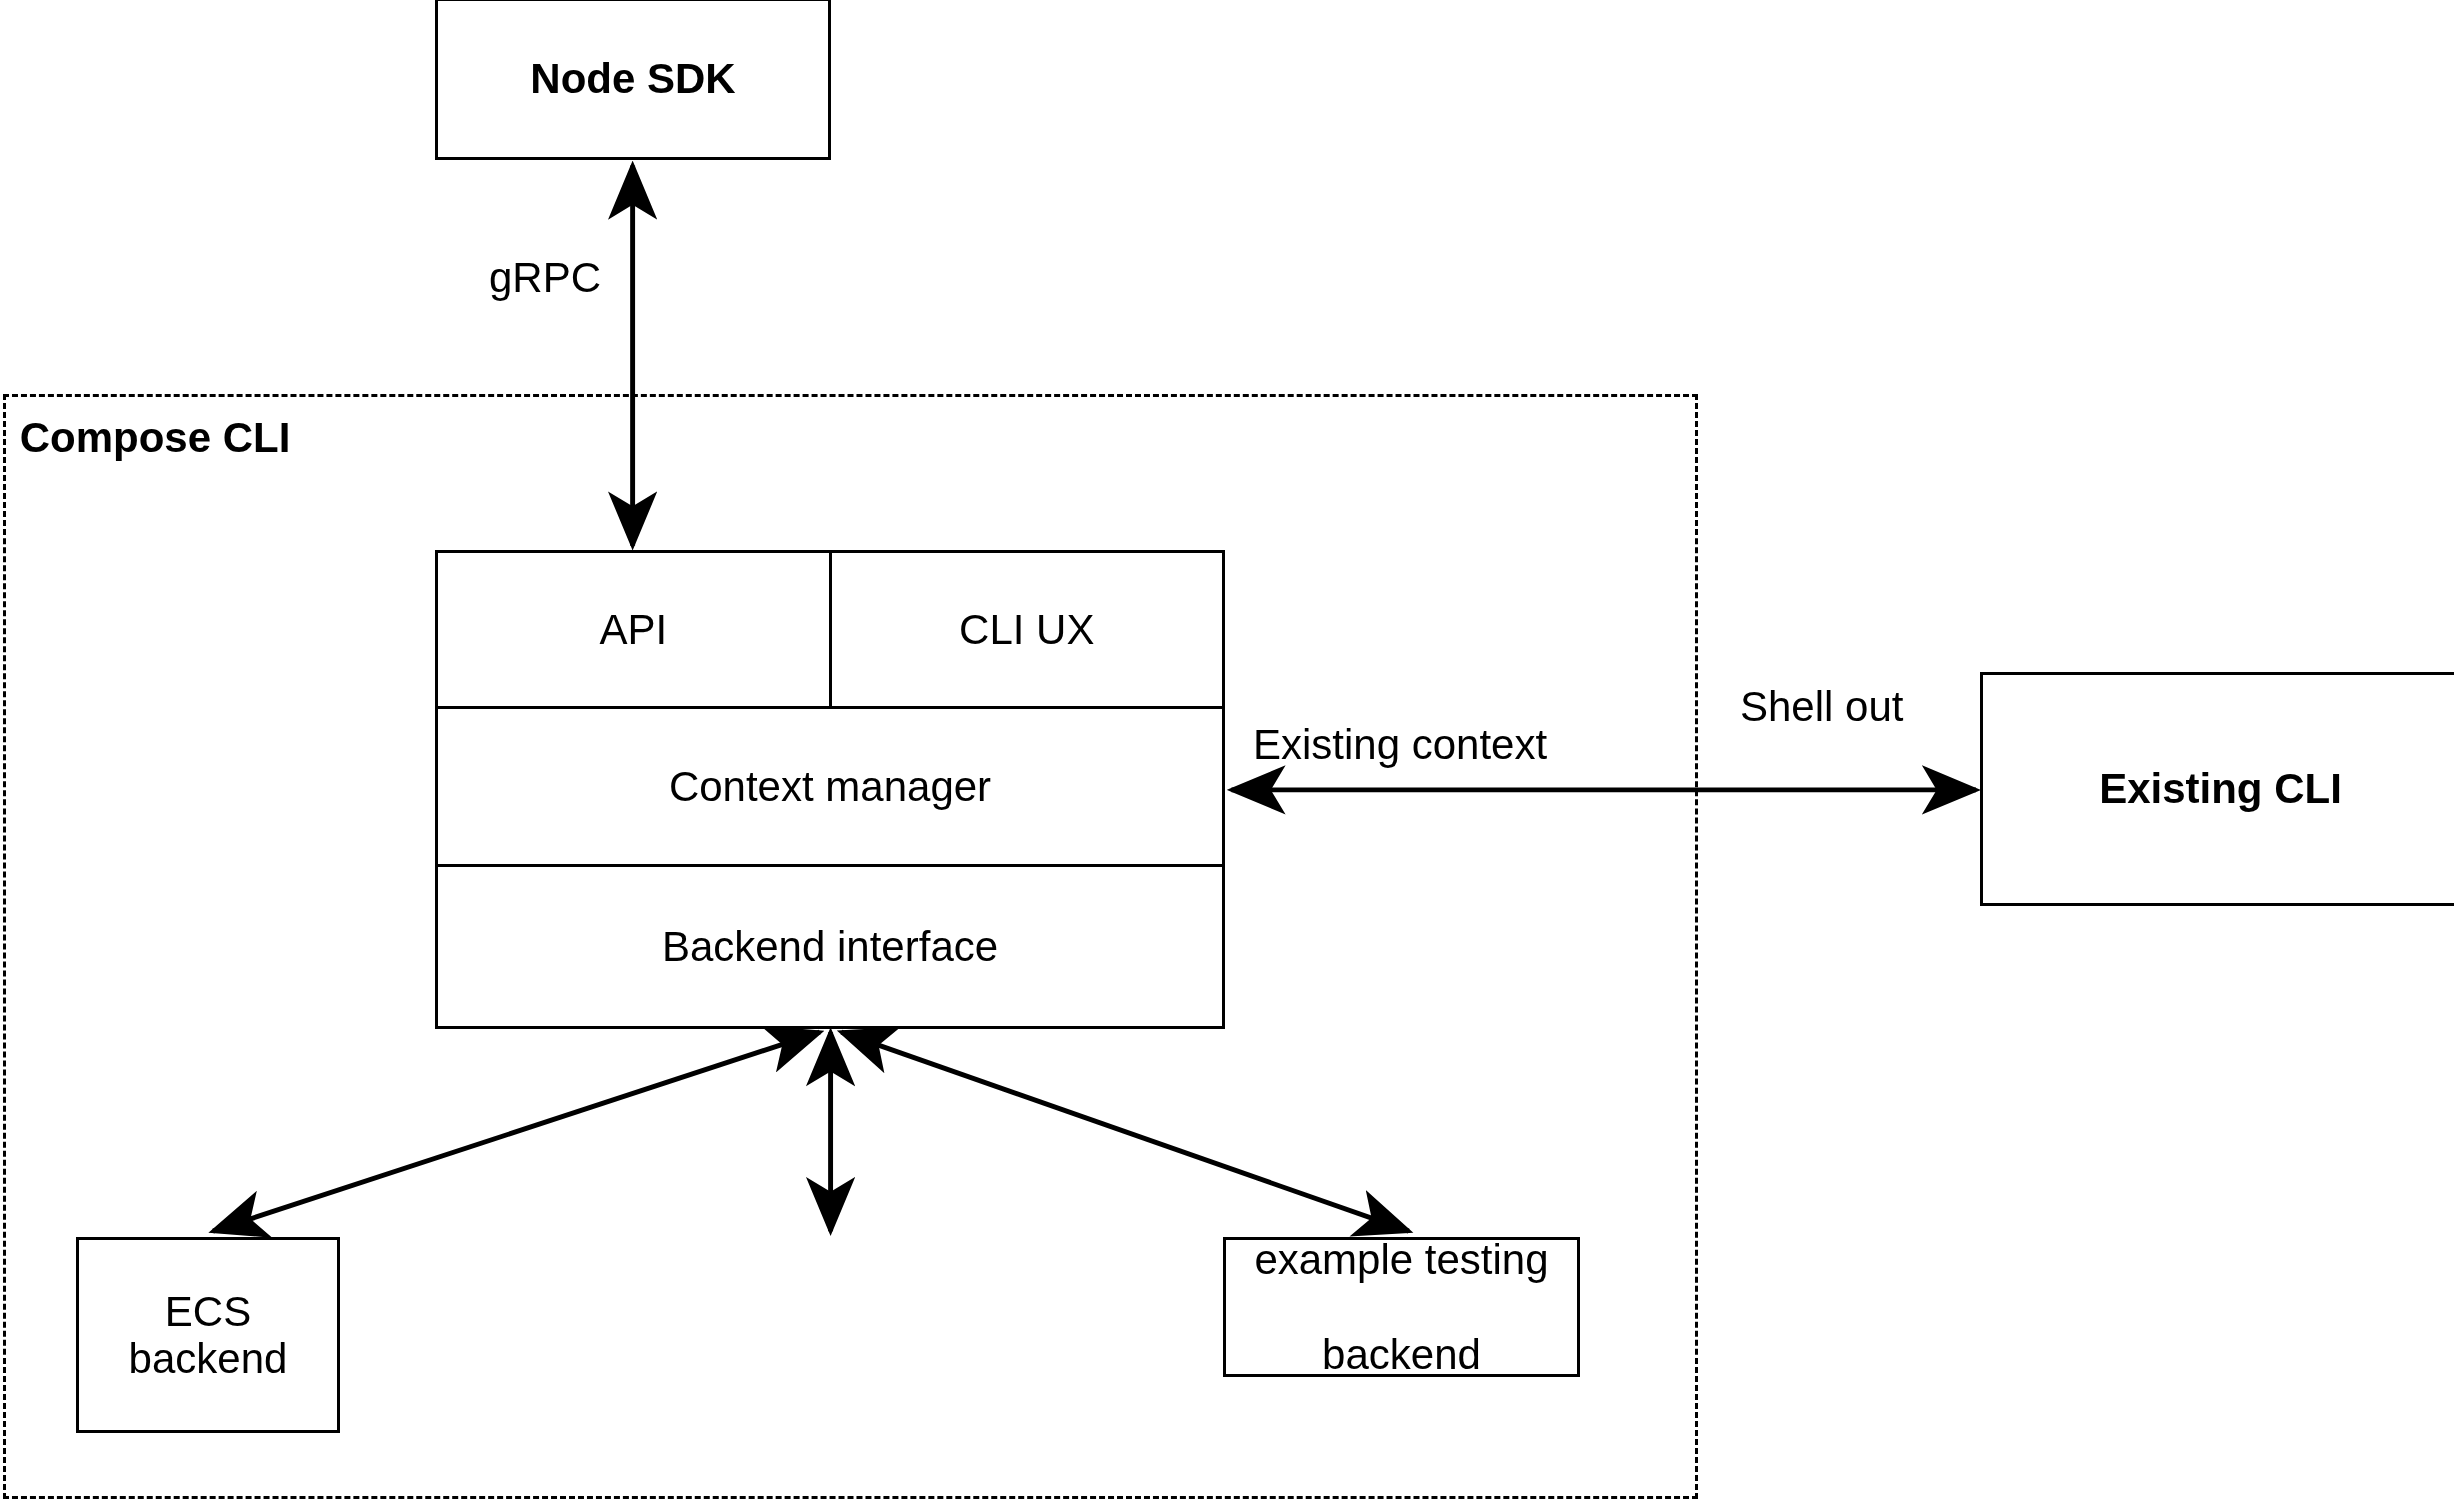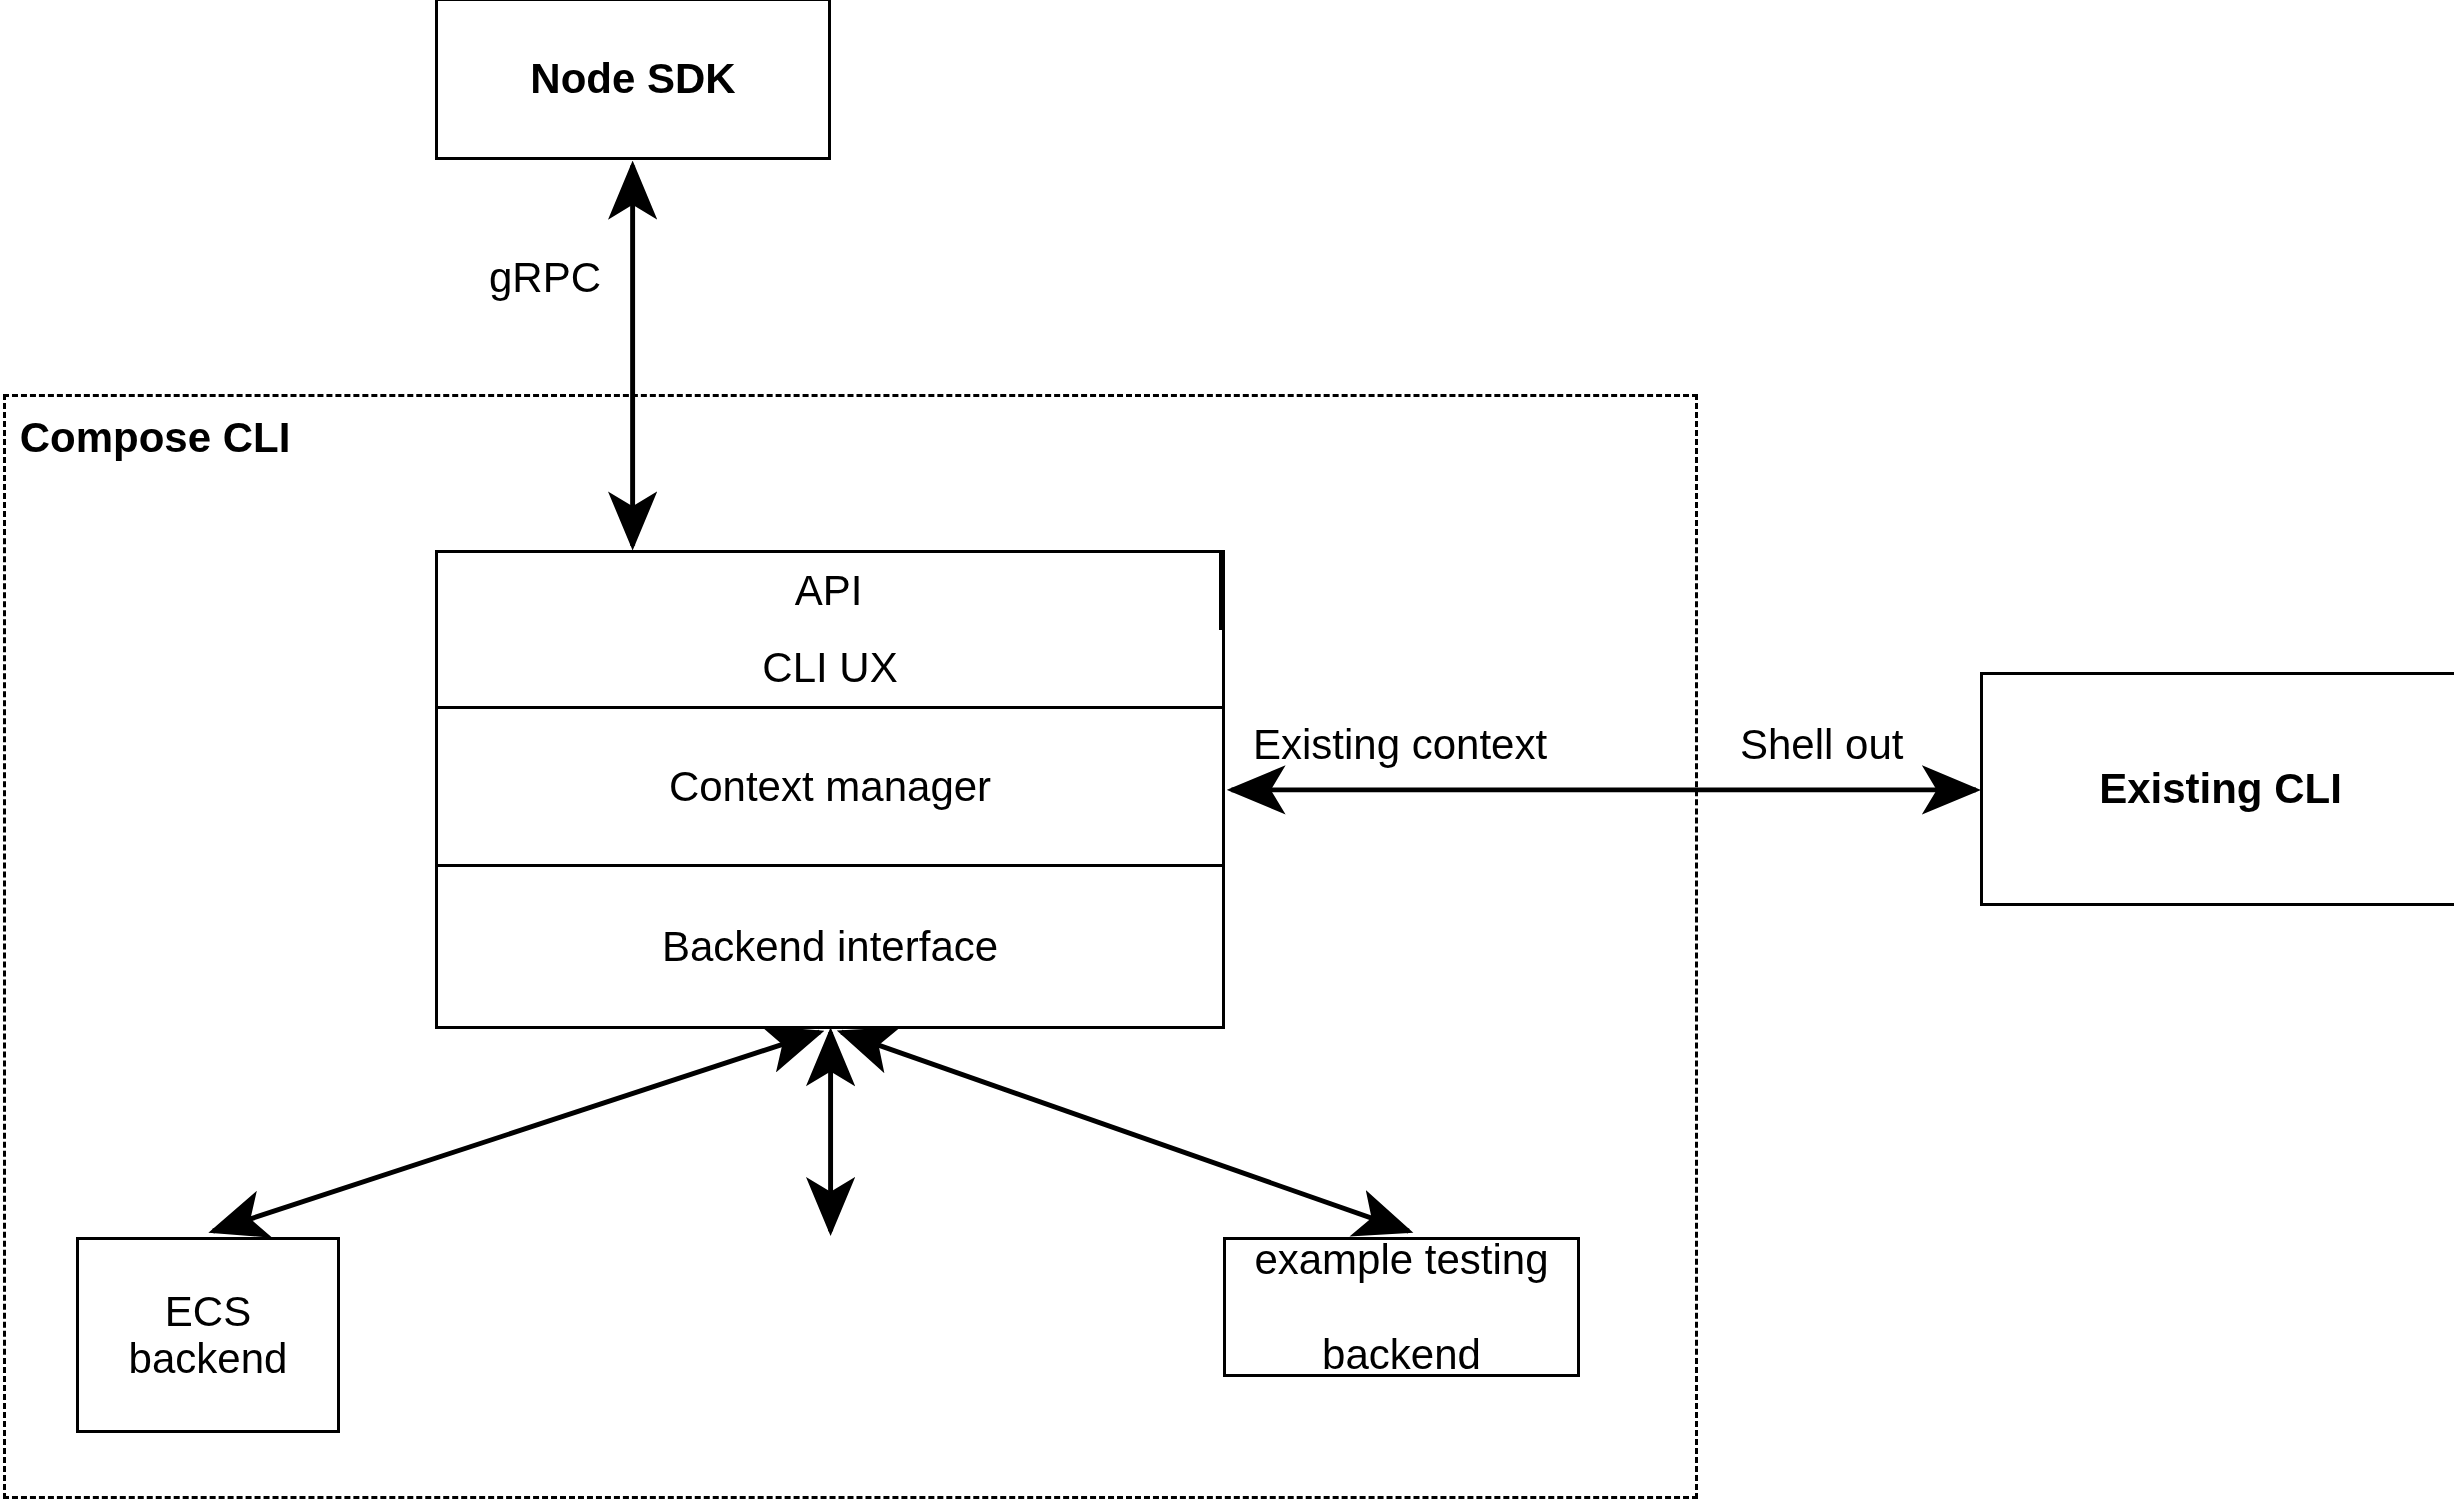--- a/index.html
+++ b/index.html
@@ -74,21 +74,21 @@
     position: absolute;
     box-sizing: border-box;
     border: 3.9px solid #000000;
     background: #ffffff;
     display: flex;
     flex-direction: column;
   }
   .stack-row {
     box-sizing: border-box;
     display: flex;
-    flex-direction: column;
+    flex-direction: row;
     border-bottom: 3.9px solid #000000;
   }
   .stack-row:last-child {
     border-bottom: none;
   }
   .stack-cell {
     box-sizing: border-box;
     flex: 1 1 0;
     display: flex;
     align-items: center;
@@ -177,16 +177,16 @@
     <span class="label-regular">
       <span>example testing</span><br>
       <span>backend</span>
     </span>
   </div>
 
   <div class="edge-label" style="left:489px; top:254px;">gRPC</div>
 
   <div class="edge-label" style="left:1253px; top:721px;">Existing context</div>
 
-  <div class="edge-label" style="left:1740px; top:721px;text-align:center;">Shell out</div>
+  <div class="edge-label" style="left:1740px; top:683px;text-align:center;">Shell out</div>
 
 </div>
 
 
 </body></html>

